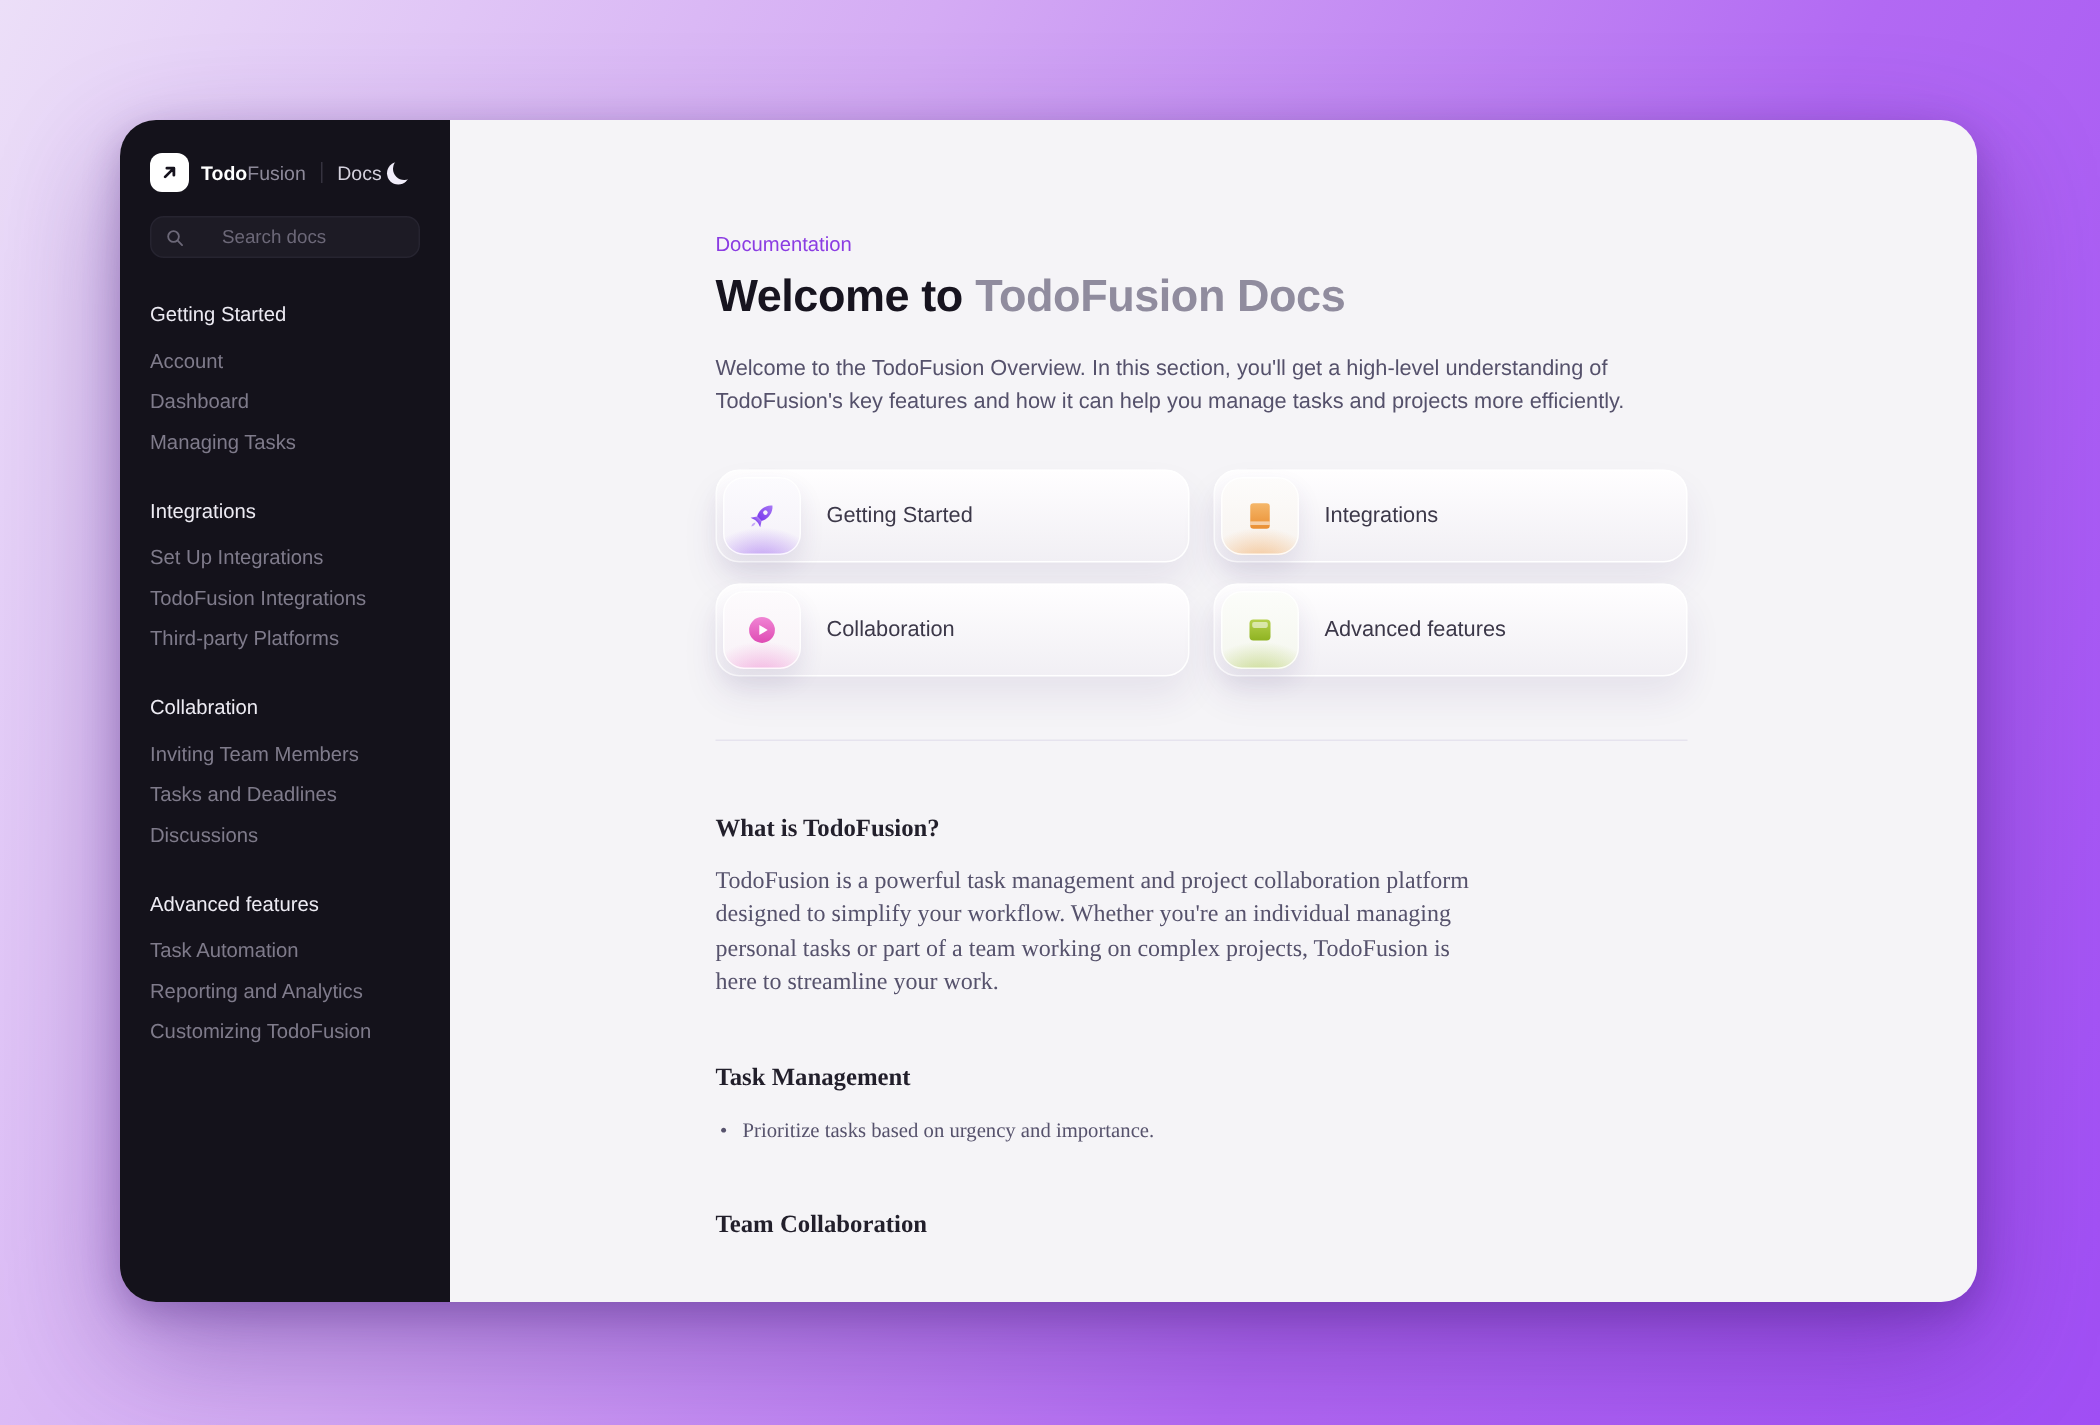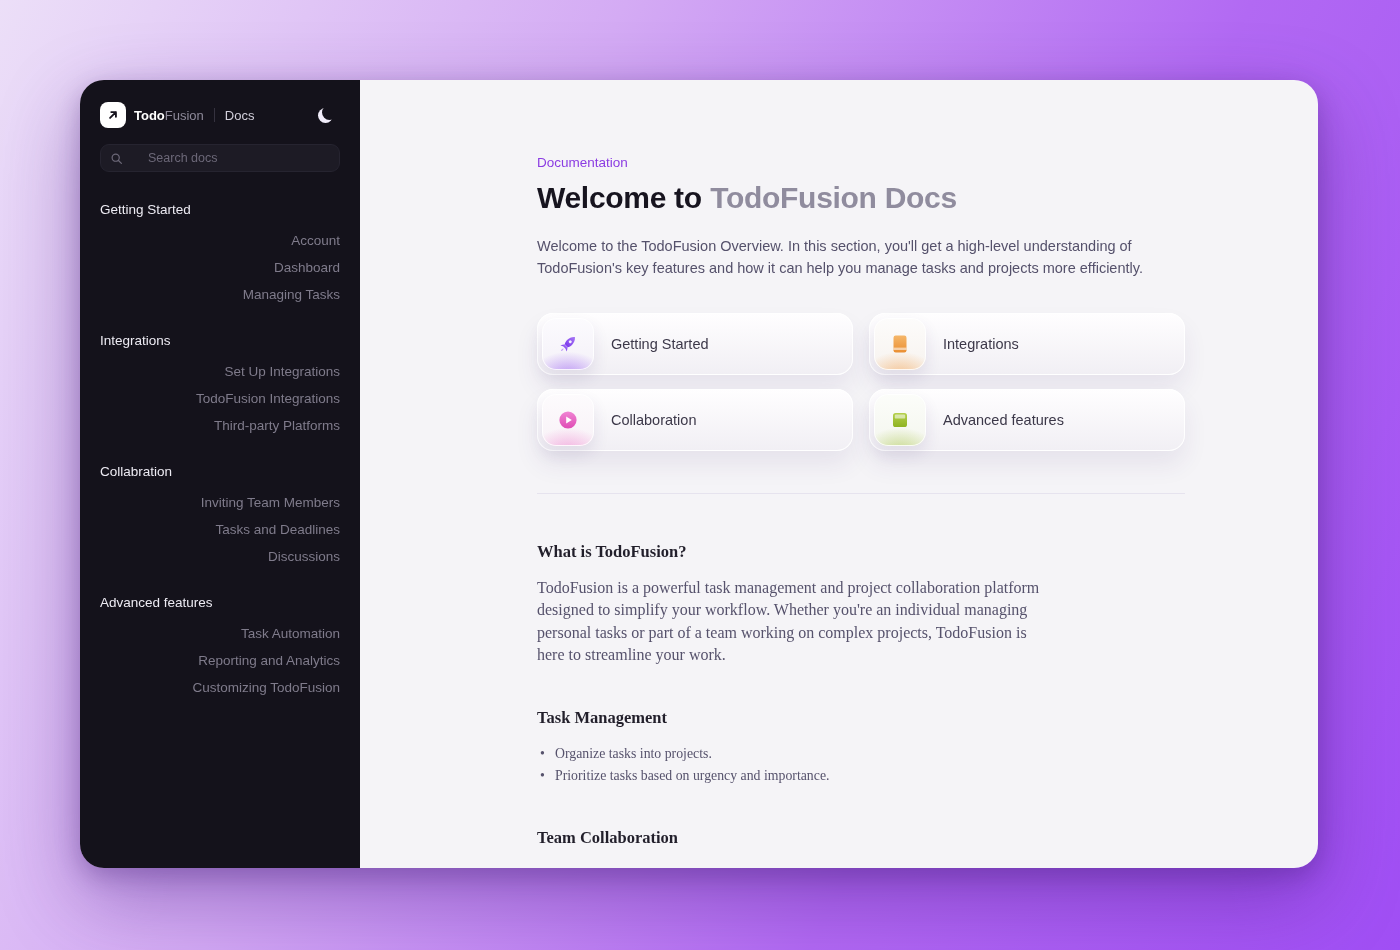--- a/index.html
+++ b/index.html
@@ -12,21 +12,21 @@
     overflow:hidden;
   }
   .window{
     position:absolute; left:80px; top:80px; width:1238px; height:788px;
     border-radius:24px; overflow:hidden; display:flex;
     box-shadow:0 30px 80px rgba(70,25,130,.40), 0 8px 24px rgba(55,20,100,.28);
   }
 
   
   .sidebar{
-    width:280px; flex:none; background:#14121b; padding:22px 20px 20px;
+    width:220px; flex:none; background:#14121b; padding:22px 20px 20px;
     display:flex; flex-direction:column;
   }
   .sb-header{ display:flex; align-items:center; }
   .logo{
     width:26px; height:26px; border-radius:8px; background:#ffffff;
     display:flex; align-items:center; justify-content:center; flex:none;
   }
   .brand-name{ font-size:13px; font-weight:700; color:#ffffff; margin-left:8px; white-space:nowrap; }
   .brand-name .lite{ font-weight:400; color:#8d8999; }
   .vdiv{ width:1px; height:14px; background:#35323f; margin:0 10px; flex:none; }
@@ -45,21 +45,21 @@
     background:transparent; border:none; outline:none; width:100%;
     color:#cfccd9; font-size:12.5px; font-family:"Liberation Sans", sans-serif;
   }
   .search input::placeholder{ color:#6c6878; }
 
   .nav{ margin-top:28px; }
   .nav-section{ margin-bottom:23px; }
   .nav-title{ font-size:13.5px; line-height:19px; color:#edebf3; font-weight:500; margin-bottom:8px; }
   .nav-item{
     display:block; font-size:13.5px; line-height:19px; padding:4px 0;
-    color:#7f7b8b; text-decoration:none; cursor:pointer;text-align:right;
+    color:#7f7b8b; text-decoration:none; cursor:pointer;
   }
 
   
   .main{ flex:1; background:#f5f4f7; overflow:hidden; position:relative; }
   .content{ margin:73px 0 0 177px; width:648px; }
 
   .eyebrow{ color:#8b3ce2; font-size:13.5px; line-height:19px; margin-bottom:8px; }
   .page-title{ font-size:30px; line-height:36px; font-weight:700; letter-spacing:-.3px; color:#17141f; margin-bottom:20px; }
   .page-title .t-dark{ margin-right:.28em; }
   .page-title .t-muted{ color:#908c9e; }
@@ -228,21 +228,20 @@
         <hr class="rule">
 
         <section class="sec">
           <h3>What is TodoFusion?</h3>
           <p>TodoFusion is a powerful task management and project collaboration platform designed to simplify your workflow. Whether you're an individual managing personal tasks or part of a team working on complex projects, TodoFusion is here to streamline your work.</p>
         </section>
 
         <section class="sec">
           <h3>Task Management</h3>
           <ul>
-            <li>Organize tasks into projects.</li>
             <li>Prioritize tasks based on urgency and importance.</li>
           </ul>
         </section>
 
         <section class="sec">
           <h3>Team Collaboration</h3>
 
         </section>
 
       </div>

